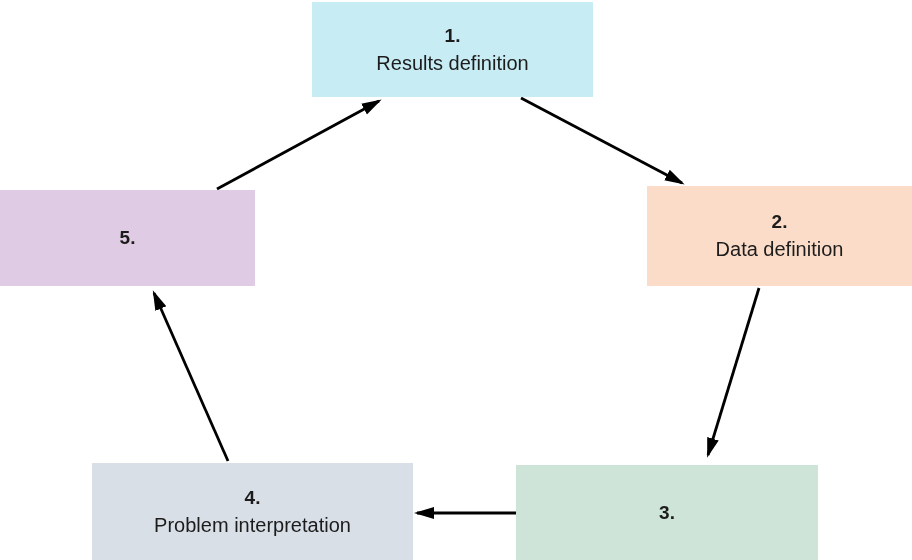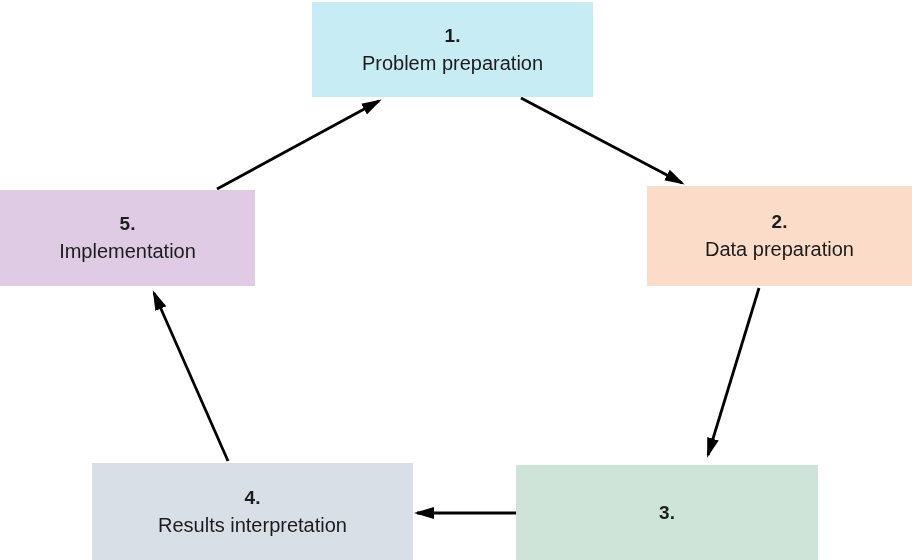--- a/index.html
+++ b/index.html
@@ -62,35 +62,34 @@
     </defs>
     <line x1="521" y1="98" x2="682" y2="183" stroke-width="2.8" marker-end="url(#arrowhead)" stroke="#000000"></line>
     <line x1="759" y1="288" x2="708" y2="455" stroke-width="2.8" marker-end="url(#arrowhead)" stroke="#000000"></line>
     <line x1="516" y1="513" x2="417" y2="513" stroke-width="2.8" marker-end="url(#arrowhead)" stroke="#000000"></line>
     <line x1="228" y1="461" x2="154" y2="293" stroke-width="2.8" marker-end="url(#arrowhead)" stroke="#000000"></line>
     <line x1="217" y1="189" x2="379" y2="101" stroke-width="2.8" marker-end="url(#arrowhead)" stroke="#000000"></line>
   </svg>
 
   <div class="step-box step-1" style="background-color: rgb(200, 236, 244);">
     <div class="step-number">1.</div>
-    <div class="step-label">Problem preparation</div>
+    <div class="step-label">Results definition</div>
   </div>
 
   <div class="step-box step-2" style="background-color: rgb(251, 220, 200);">
     <div class="step-number">2.</div>
-    <div class="step-label">Data preparation</div>
+    <div class="step-label">Data definition</div>
   </div>
 
   <div class="step-box step-3" style="background-color: rgb(206, 228, 217);">
     <div class="step-number">3.</div>
   </div>
 
   <div class="step-box step-4" style="background-color: rgb(217, 223, 230);">
     <div class="step-number">4.</div>
-    <div class="step-label">Results interpretation</div>
+    <div class="step-label">Problem interpretation</div>
   </div>
 
   <div class="step-box step-5" style="background-color: rgb(224, 203, 228);">
     <div class="step-number">5.</div>
-    <div class="step-label">Implementation</div>
   </div>
 
 </div>
 
 </body></html>

